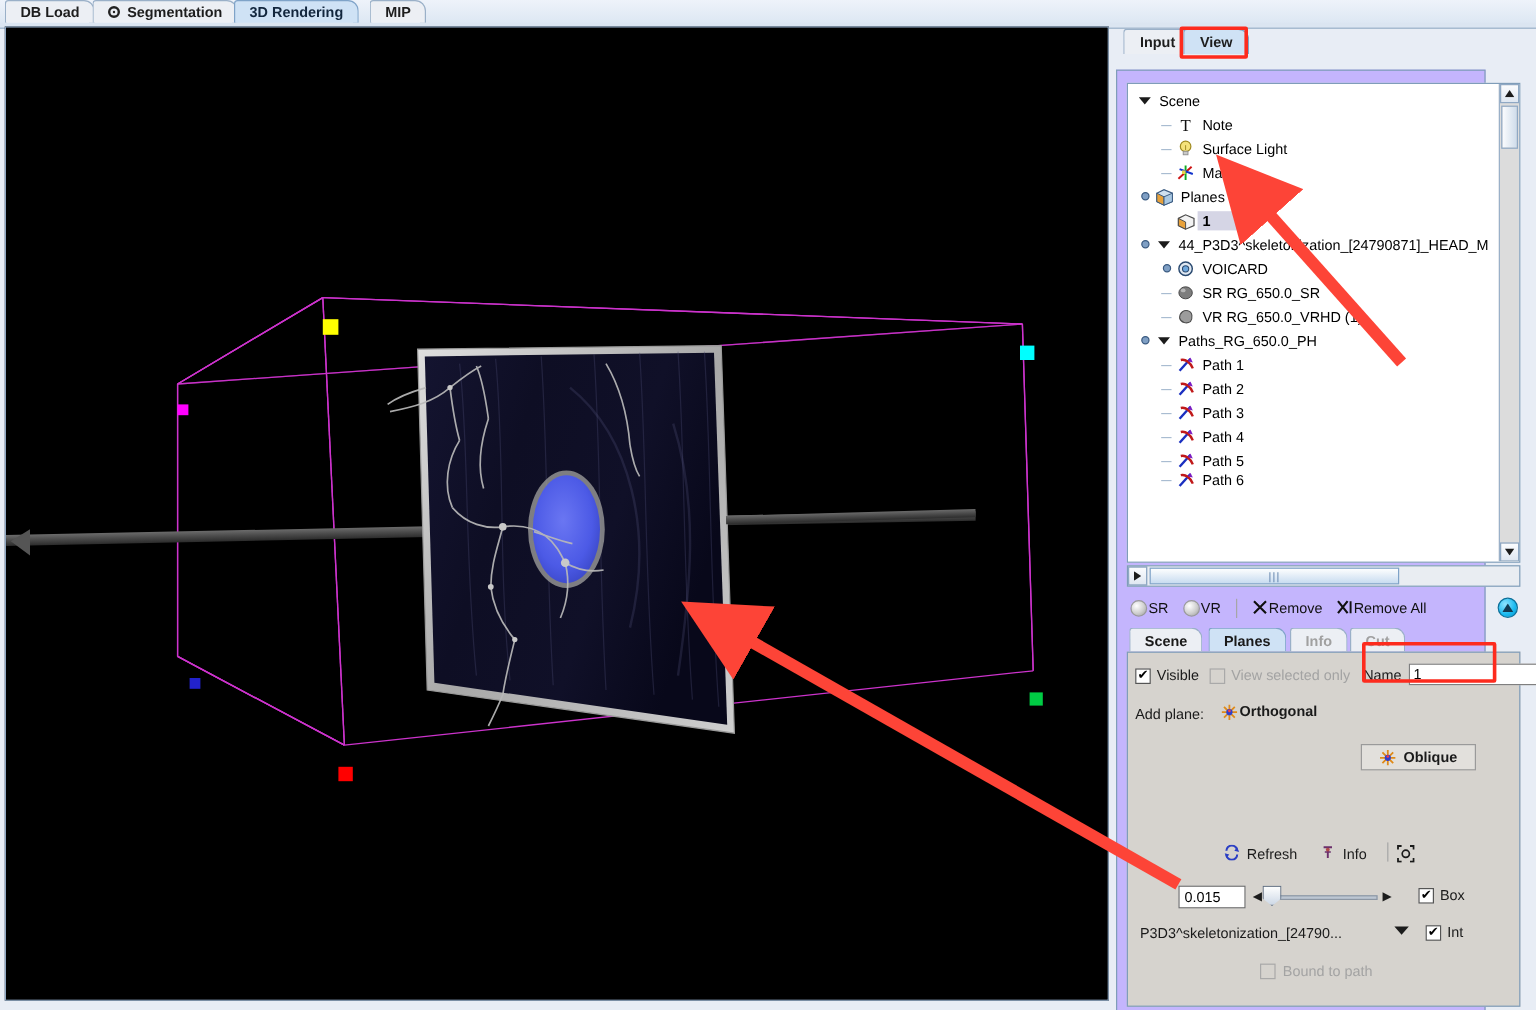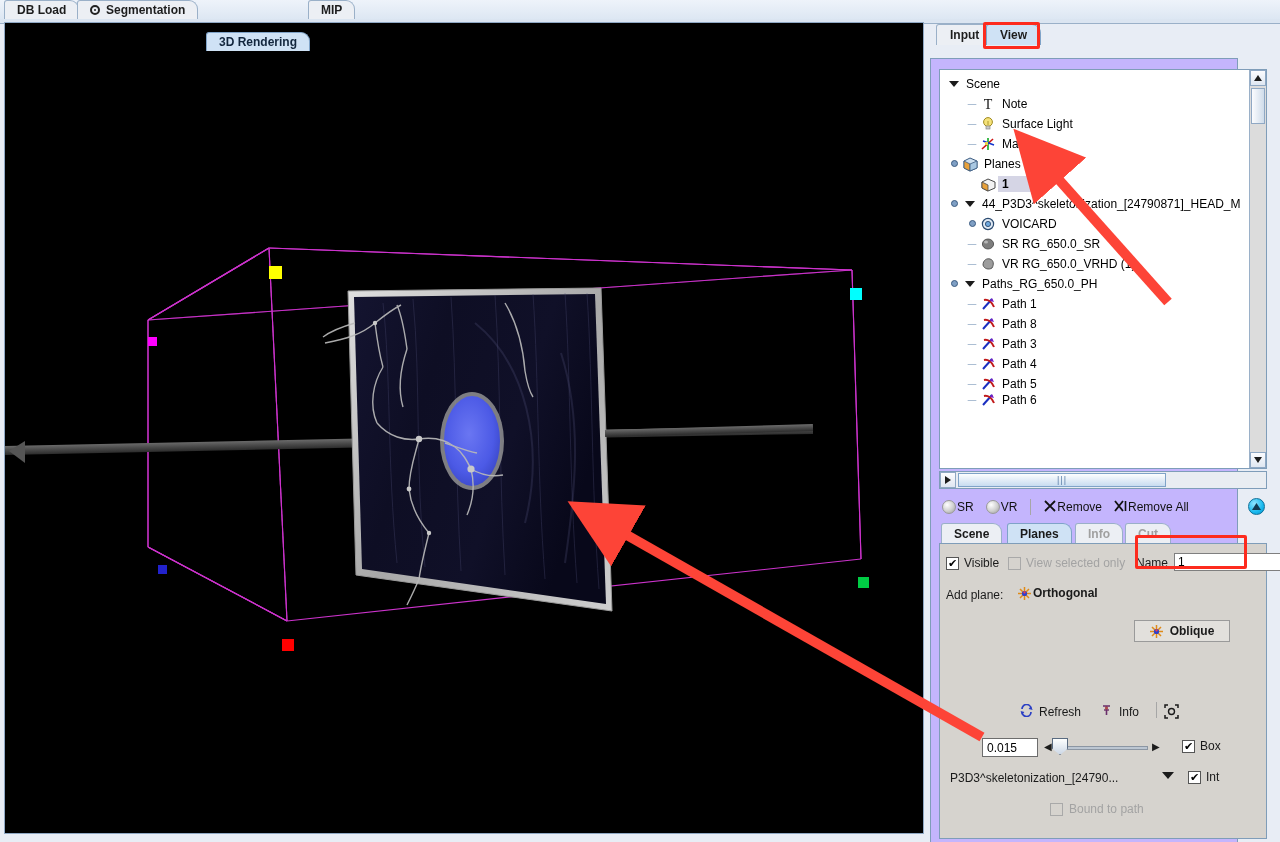--- a/index.html
+++ b/index.html
@@ -289,21 +289,21 @@
 
     <div class="ttab" style="left:4px;">
       <span>DB Load</span>
     </div>
 
     <div class="ttab" style="left:77px;">
       <span class="radio-dot"></span>
       <span>Segmentation</span>
     </div>
 
-    <div class="ttab sel" style="left:206px;margin-top:32px;">
+    <div class="ttab sel" style="left:195px;">
       <span>3D Rendering</span>
     </div>
 
     <div class="ttab" style="left:308px;">
       <span>MIP</span>
     </div>
   </div>
 
   <div class="viewport">
     <svg width="918" height="810" viewBox="0 0 918 810">
@@ -568,21 +568,21 @@
 
           <div class="tnode" style="padding-left:24px;">
             <span class="thandle elbow">─</span>
             <span class="ticon">
               <svg width="17" height="16" viewBox="0 0 17 16">
                 <path d="M3,13 L12,3" stroke="#1a2fc0" stroke-width="2"></path>
                 <path d="M4,4 C8,3 12,6 14,11" stroke="#c01a1a" stroke-width="2" fill="none"></path>
                 <polygon points="12,2 14,6 10,5" fill="#7a1ac0"></polygon>
               </svg>
             </span>
-            <span class="tlabel">Path 8</span>
+            <span class="tlabel">Path 2</span>
           </div>
 
           <div class="tnode" style="padding-left:24px;">
             <span class="thandle elbow">─</span>
             <span class="ticon">
               <svg width="17" height="16" viewBox="0 0 17 16">
                 <path d="M3,13 L12,3" stroke="#1a2fc0" stroke-width="2"></path>
                 <path d="M4,4 C8,3 12,6 14,11" stroke="#c01a1a" stroke-width="2" fill="none"></path>
                 <polygon points="12,2 14,6 10,5" fill="#7a1ac0"></polygon>
               </svg>

